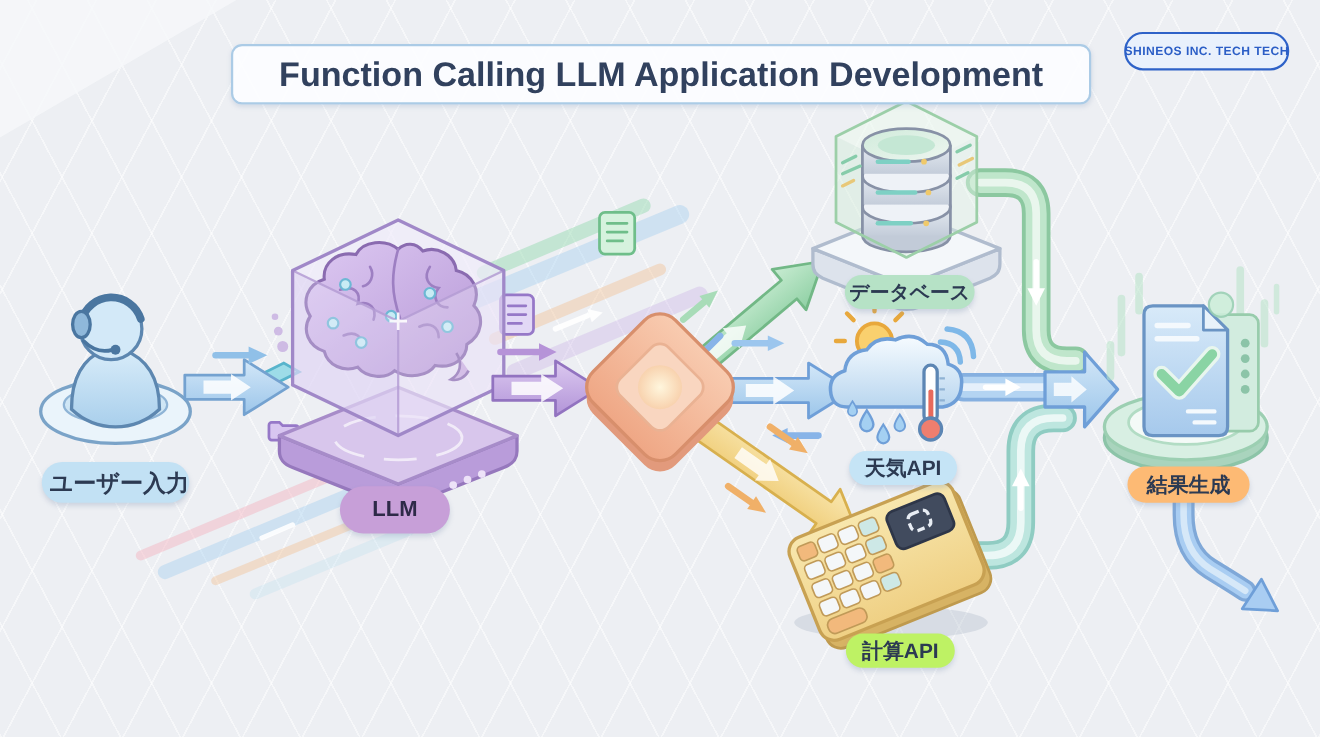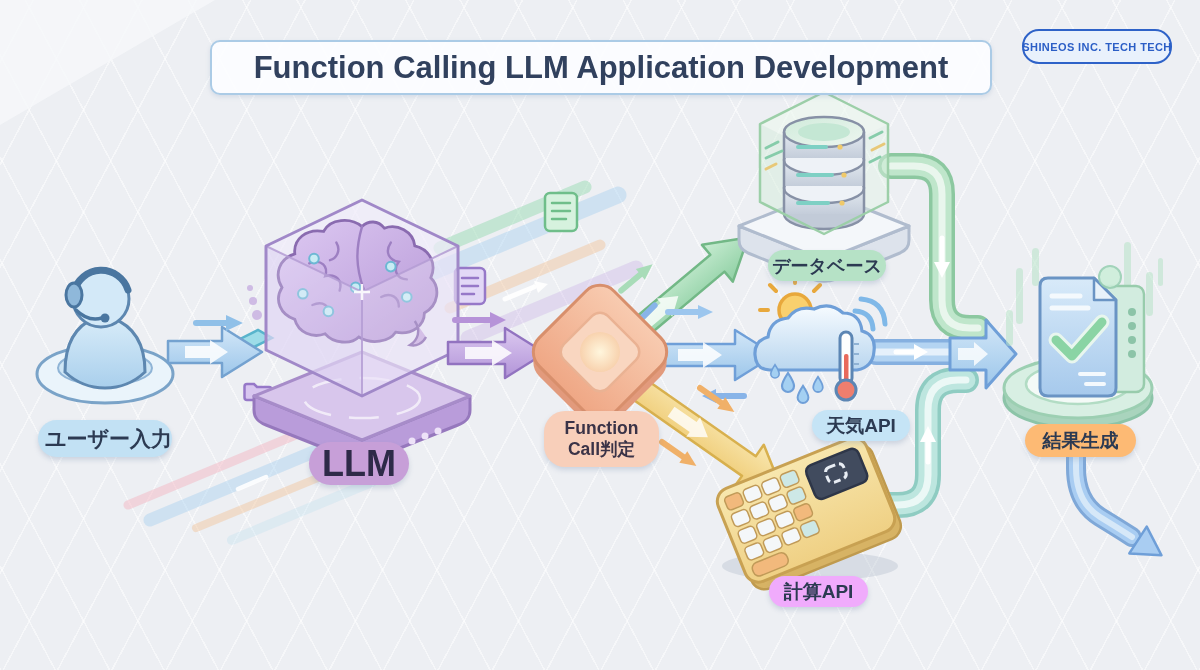--- a/index.html
+++ b/index.html
@@ -27,25 +27,25 @@
     border:2px solid #2e62c8;border-radius:17px;background:#e9f1fc;
     display:flex;align-items:center;justify-content:center;
     font-size:11px;font-weight:bold;color:#2b5ec6;letter-spacing:.4px;white-space:nowrap;
   }
   .pill{
     position:absolute;display:flex;align-items:center;justify-content:center;
     font-weight:bold;color:#2c3a52;white-space:nowrap;
     box-shadow:0 3px 5px rgba(130,150,180,.3);
   }
   .pill-user{left:38px;top:420px;width:134px;height:37px;border-radius:19px;background:#c2e1f4;font-size:21px;justify-content:flex-end;}
-  .pill-llm{left:309px;top:442px;width:100px;height:43px;border-radius:22px;background:#c79fd8;font-size:36px;color:#2e2a48;}
+  .pill-llm{left:309px;top:442px;width:100px;height:43px;border-radius:22px;background:#c79fd8;font-size:20px;color:#2e2a48;}
   .pill-func{left:544px;top:411px;width:115px;height:56px;border-radius:21px;background:#f8cfba;font-size:17.5px;flex-direction:column;line-height:1.22;color:#3a3347;}
   .pill-db{left:768px;top:250px;width:118px;height:31px;border-radius:16px;background:#b6e2c6;font-size:18px;}
-  .pill-weather{left:812px;top:410px;width:98px;height:31px;border-radius:16px;background:#c5e4f6;font-size:19px;}
-  .pill-calc{left:769px;top:576px;width:99px;height:31px;border-radius:16px;background:#f0abfc;font-size:19px;}
+  .pill-weather{left:772px;top:410px;width:98px;height:31px;border-radius:16px;background:#c5e4f6;font-size:19px;}
+  .pill-calc{left:769px;top:576px;width:99px;height:31px;border-radius:16px;background:#bef264;font-size:19px;}
   .pill-result{left:1025px;top:424px;width:111px;height:33px;border-radius:17px;background:#fdba74;font-size:19px;}
 </style>
 </head>
 <body>
 
 <div class="stage">
 
 <svg class="scene" width="1200" height="670" viewBox="0 0 1200 670">
   <defs>
     <linearGradient id="gBlueArr" x1="0" y1="0" x2="0" y2="1">
@@ -416,24 +416,20 @@
 <div class="badge">
   <span>SHINEOS INC. TECH TECH</span>
 </div>
 
 <div class="pill pill-user">
   <span>ユーザー入力</span>
 </div>
 <div class="pill pill-llm">
   <span>LLM</span>
 </div>
-<div class="pill pill-func">
-  <span>Function</span>
-  <span>Call判定</span>
-</div>
 <div class="pill pill-db">
   <span>データベース</span>
 </div>
 <div class="pill pill-weather">
   <span>天気API</span>
 </div>
 <div class="pill pill-calc">
   <span>計算API</span>
 </div>
 <div class="pill pill-result">

